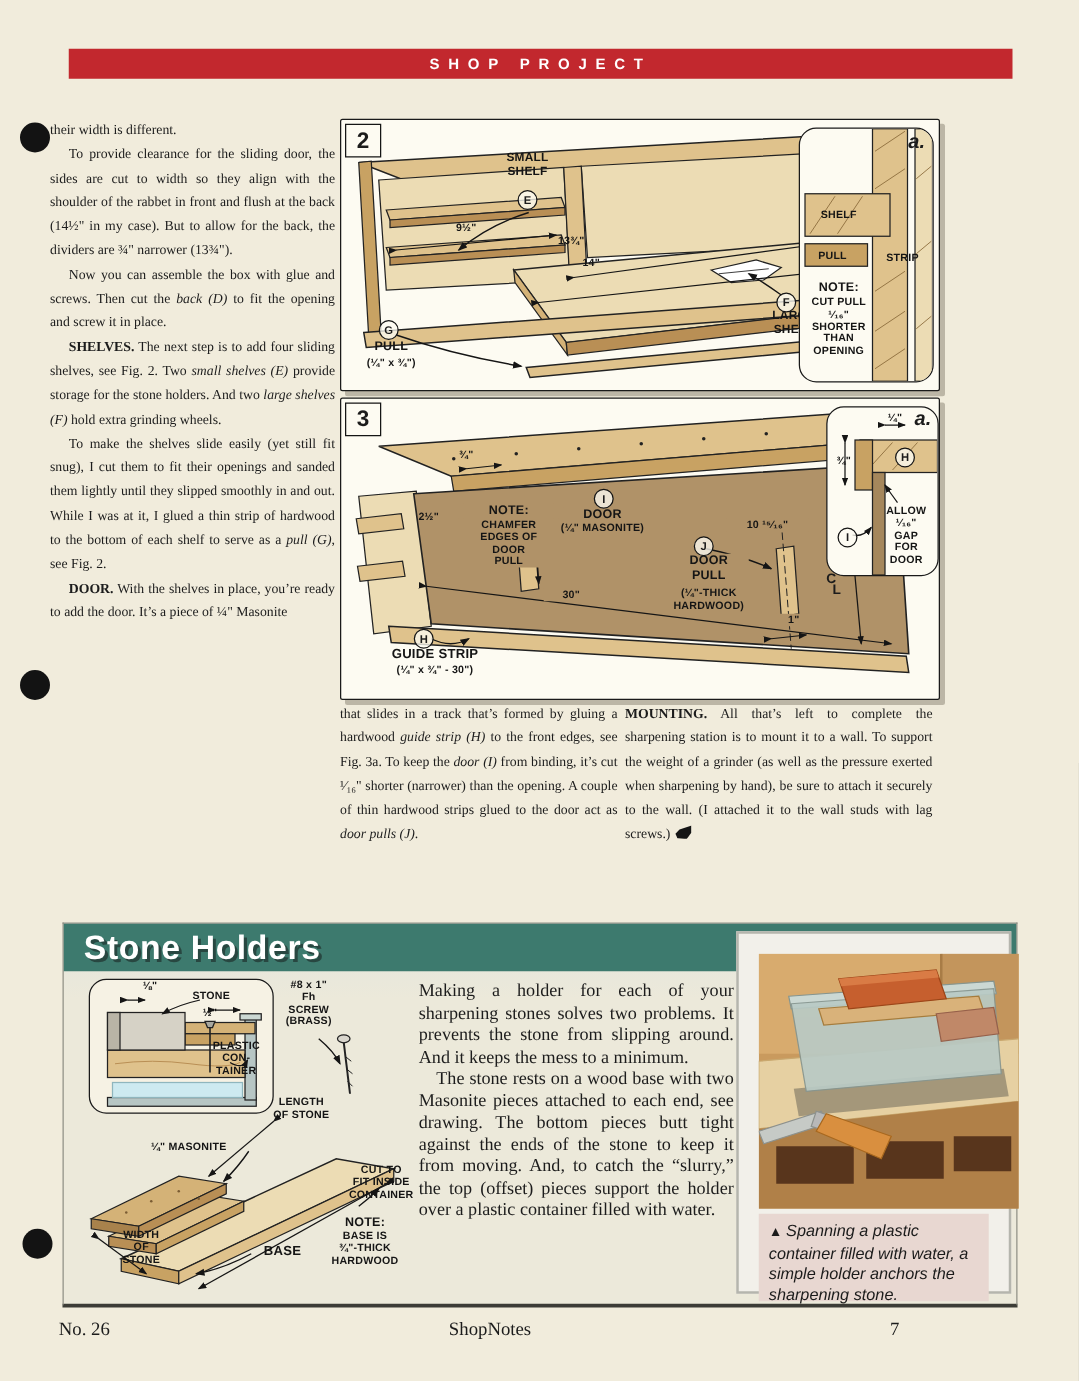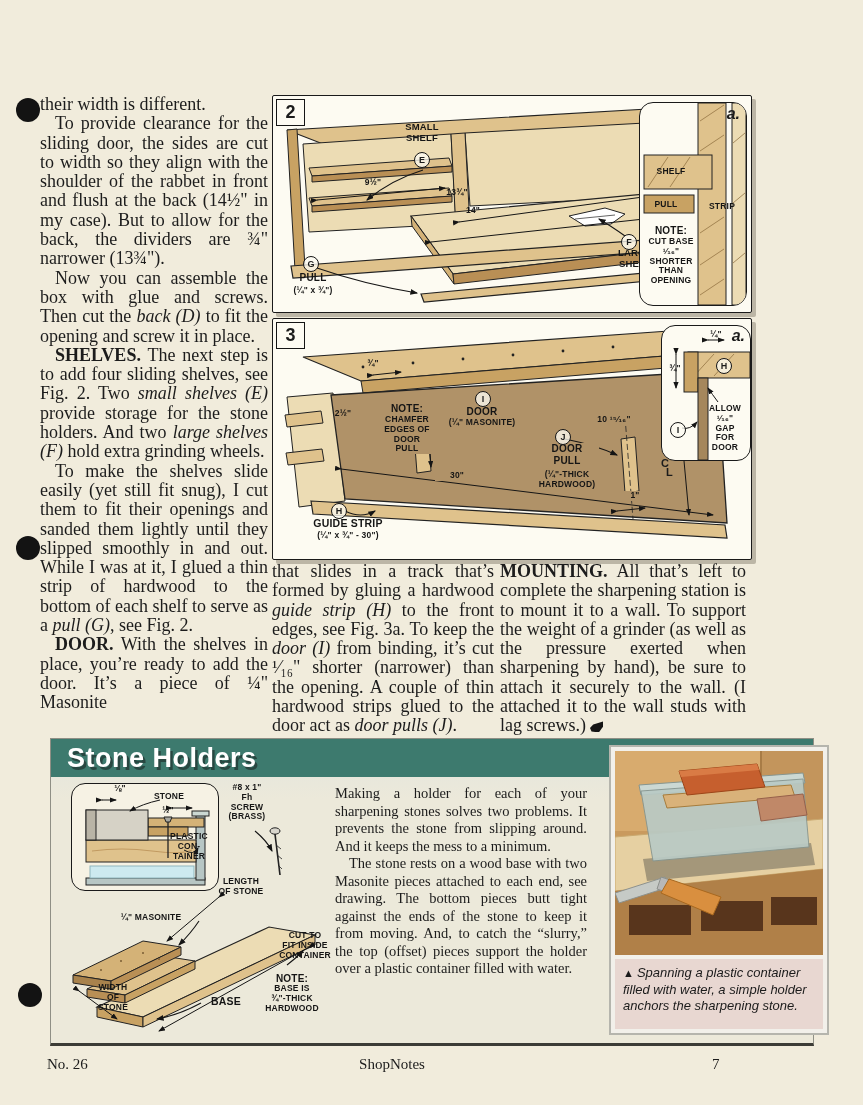--- a/index.html
+++ b/index.html
@@ -2,21 +2,21 @@
 <html><head>
 <meta charset="utf-8">
 <style>
   html,body{margin:0;padding:0;background:#d8d4c8;}
   .page{position:relative;width:863px;height:1105px;margin:0 auto;background:#f1ecdc;overflow:hidden;
         font-family:"Liberation Serif","DejaVu Serif",serif;color:#1c1c1c;}
   .punch{position:absolute;width:24px;height:24px;border-radius:50%;background:#131313;}
   .banner{position:absolute;left:55px;top:39px;width:755px;height:24px;background:#c2282e;
           display:flex;align-items:center;justify-content:center;}
   .banner span{font:bold 12px "Liberation Sans","DejaVu Sans",sans-serif;color:#fff;letter-spacing:7px;}
-  .bodycol{position:absolute;text-align:justify;font-size:18px;line-height:19.3px;}
+  .bodycol{position:absolute;text-align:justify;font-size:11px;line-height:19.3px;}
   .bodycol p{margin:0;text-indent:15px;}
   .bodycol p.first{text-indent:0;}
   .run-b{font-weight:bold;margin-top:20px;}
   .run-i{font-style:italic;}
   .figure{position:absolute;background:#fdfbf2;border:1.6px solid #1a1a1a;border-radius:2px;
           box-shadow:4px 4px 0 rgba(125,118,100,.45);}
   .figsvg{position:absolute;left:0;top:0;}
   .fignum{position:absolute;left:3px;top:3px;width:27px;height:25px;background:#fdfbf2;border:1.8px solid #151515;
           font:bold 18px/25px "Liberation Sans","DejaVu Sans",sans-serif;text-align:center;z-index:5;}
   .detail{position:absolute;background:#fdfbf2;border:1.6px solid #1a1a1a;border-radius:14px;z-index:4;overflow:hidden;}
@@ -36,40 +36,43 @@
              background:linear-gradient(#e2e5de,#ece9da 60px);border:1px solid #8f8f85;border-bottom:3px solid #3c3c36;}
   .stone-band{position:absolute;left:0;top:0;width:100%;height:38px;background:#3d7a6e;}
   .stone-title{position:absolute;left:16px;top:2px;font:bold 27px/34px "Liberation Sans","DejaVu Sans",sans-serif;
                color:#fff;letter-spacing:.5px;text-shadow:2.5px 2.5px 0 rgba(20,20,20,.5);z-index:3;}
   .inset{position:absolute;background:#f6f2e4;border:1.8px solid #1a1a1a;border-radius:14px;z-index:2;}
   .stone-text{position:absolute;left:284px;top:46px;width:252px;text-align:justify;
               font-size:14.5px;line-height:17.5px;}
   .stone-text p{margin:0;text-indent:14px;}
   .stone-text p.first{text-indent:0;}
   .photo-frame{position:absolute;left:538px;top:6px;width:220px;height:290px;background:#f2f0ea;
-               border:2px solid #b5b5ad;box-sizing:border-box;padding:4px;z-index:5;margin-left:20px;}
+               border:2px solid #b5b5ad;box-sizing:border-box;padding:16px;z-index:5;}
   .photo-frame svg{display:block;}
   .caption{margin-top:4px;background:#e8d7d1;padding:6px 8px;font:italic 13px/16.5px "Liberation Sans","DejaVu Sans",sans-serif;color:#1b1b1b;height:58px;}
   .caption .marker{font-style:normal;font-size:11px;margin-right:3px;}
   .footer{position:absolute;top:1056px;left:0;width:863px;font:15px "Liberation Serif","DejaVu Serif",serif;}
   .footer .f-left{position:absolute;left:47px;}
   .footer .f-center{position:absolute;left:392px;transform:translateX(-50%);}
   .footer .f-right{position:absolute;left:712px;}
   .endicon{display:inline-block;width:13px;height:11px;background:#151515;margin-left:4px;vertical-align:-1px;
            clip-path:polygon(0 60%,25% 28%,100% 0,100% 48%,68% 100%,12% 92%);}
 </style>
 </head>
 <body>
 
 <div class="page">
 
   <div class="punch" style="left:16px;top:98px;"></div>
   <div class="punch" style="left:16px;top:536px;"></div>
   <div class="punch" style="left:18px;top:983px;"></div>
 
+  <div class="banner">
+    <span>SHOP PROJECT</span>
+  </div>
 
   <div class="bodycol" style="left:40px;top:95px;width:228px;">
     <p class="first"><span>their width is different.</span></p>
     <p><span>To provide clearance for the sliding door, the sides are cut to width so they align with the shoulder of the rabbet in front and flush at the back (14½" in my case). But to allow for the back, the dividers are ¾" narrower (13¾").</span></p>
     <p><span>Now you can assemble the box with glue and screws. Then cut the </span><span class="run-i">back (D)</span><span> to fit the opening and screw it in place.</span></p>
     <p><span class="run-b">SHELVES.</span><span> The next step is to add four sliding shelves, see Fig. 2. Two </span><span class="run-i">small shelves (E)</span><span> provide storage for the stone holders. And two </span><span class="run-i">large shelves (F)</span><span> hold extra grinding wheels.</span></p>
     <p><span>To make the shelves slide easily (yet still fit snug), I cut them to fit their openings and sanded them lightly until they slipped smoothly in and out. While I was at it, I glued a thin strip of hardwood to the bottom of each shelf to serve as a </span><span class="run-i">pull (G)</span><span>, see Fig. 2.</span></p>
     <p><span class="run-b">DOOR.</span><span> With the shelves in place, you’re ready to add the door. It’s a piece of ¼" Masonite</span></p>
   </div>
 
@@ -132,21 +135,21 @@
         <rect x="4" y="52" width="68" height="34" fill="#dfc28c" stroke="#222"></rect>
         <line x1="8" y1="84" x2="28" y2="54" stroke="#8a6a3a" stroke-width=".7"></line>
         <line x1="30" y1="84" x2="50" y2="54" stroke="#8a6a3a" stroke-width=".7"></line>
         <rect x="4" y="92" width="50" height="18" fill="#c8a263" stroke="#222"></rect>
       </svg>
       <div class="dlabel" style="right:6px;top:2px;">a.</div>
       <div class="lbl" style="left:8px;top:64px;width:46px;">SHELF</div>
       <div class="lbl" style="left:6px;top:97px;width:40px;">PULL</div>
       <div class="lbl" style="left:62px;top:99px;width:40px;">STRIP</div>
       <div class="lbl lbl-md" style="left:2px;top:122px;width:58px;">NOTE:</div>
-      <div class="lbl" style="left:0px;top:134px;width:62px;">CUT BASE
+      <div class="lbl" style="left:0px;top:134px;width:62px;">CUT PULL
 ¹⁄₁₆"
 SHORTER
 THAN
 OPENING</div>
     </div>
   </div>
 
   <div class="figure" style="left:272px;top:318px;width:478px;height:240px;">
     <svg class="figsvg" width="478" height="240" viewBox="0 0 478 240">
       <defs>

